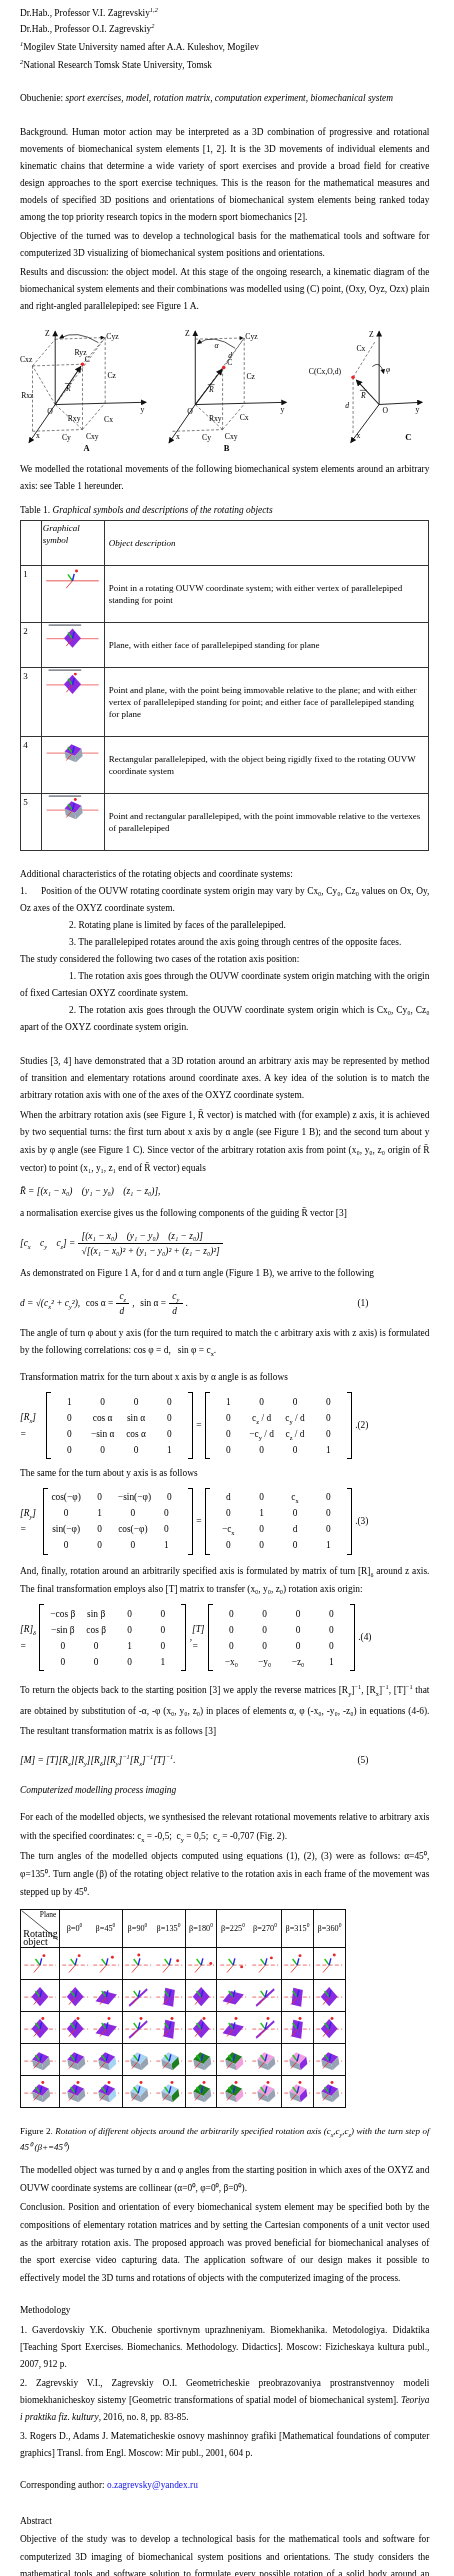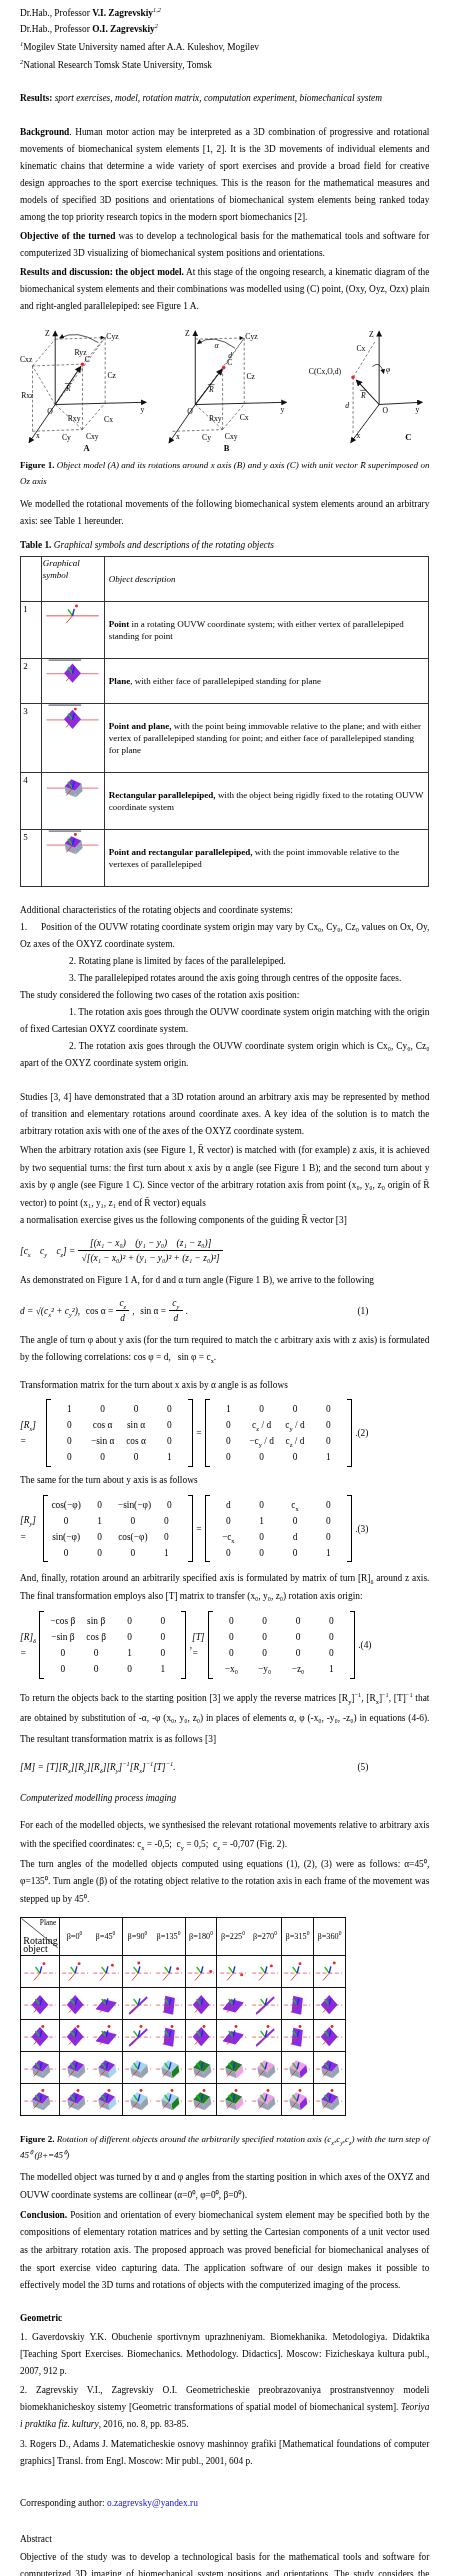--- a/index.html
+++ b/index.html
@@ -1,20 +1,20 @@
 <!DOCTYPE html>
 <html style="font-size:9px"><head>
 <meta charset="utf-8">
 <style>
   html,body{margin:0;padding:0;background:#fff;}
   .page{position:relative;width:455px;height:2576px;box-sizing:border-box;
         padding:4.5px 25.6px 0 20px;background:#fff;color:#000;
         font-family:"Liberation Serif",serif;font-size:9.4px;line-height:17px;overflow:hidden;}
   p{margin:0;text-align:justify;}
-  .b{font-weight:bold}.i{font-style:italic}
+  .b{font-weight:normal}.i{font-style:italic}
   sup{font-size:68%;line-height:0}
   sub{font-size:68%;line-height:0}
   .authline{line-height:16.5px;text-align:left}
   .affline{line-height:18px;text-align:left}
   .kw{margin-top:16.5px;line-height:17px}
   .p1{margin-top:16.5px}
   .pgap{margin-top:2.3px}
   
   .fig1{display:flex;justify-content:space-between;margin-top:6.8px;height:132px}
   .fp text{font-size:13.5px;font-family:"Liberation Serif",serif;fill:#000}
@@ -32,21 +32,21 @@
   
   .eq{display:flex;align-items:center;margin:5.7px 0;line-height:16.5px}
   .eq .gap{width:5.7px}
   .eqnum{margin-left:auto;margin-right:61px}
   .matrix{display:inline-flex;align-items:stretch;margin:0 3.4px}
   .mbl{width:4px;border:1px solid #000;border-right:0;margin-right:0.6px}
   .mbrr{width:4px;border:1px solid #000;border-left:0;margin-left:0.6px}
   .mbody{display:inline-flex;flex-direction:column;justify-content:center;padding:1.7px 1.1px}
   .mrow{display:flex}
   .mcell{min-width:30px;text-align:center;line-height:16px;padding:0 1.7px}
-  .frac{display:inline-flex;flex-direction:column;vertical-align:middle;text-align:center;margin:0 2.8px}
+  .frac{display:inline-flex;flex-direction:column;vertical-align:middle;margin:0 2.8px}
   .fnum{border-bottom:0.8px solid #000;padding:0 3.4px;line-height:14.2px}
   .fden{padding:0 3.4px;line-height:14.2px}
   .hmath{margin-top:17px;line-height:17px}
   
   #fig2{margin-top:8px}
   table.f2{border-collapse:collapse;table-layout:fixed}
   table.f2 td{border:1px solid #111;padding:0;text-align:center;vertical-align:middle;overflow:hidden}
   td.corner{position:relative;height:32px}
   .ctop{position:absolute;top:1.1px;right:2.8px;font-size:7.4px;line-height:8.5px}
   .cbot{position:absolute;bottom:1.1px;left:2.3px;font-size:10px;line-height:8px;text-align:left;width:28.4px}
@@ -60,21 +60,21 @@
 </head>
 <body>
 
 <div class="page">
 
   <p class="authline"><span>Dr.Hab., Professor </span><span class="b">V.I. Zagrevskiy</span><sup class="i">1,2</sup></p>
   <p class="authline"><span>Dr.Hab., Professor </span><span class="b">O.I. Zagrevskiy</span><sup class="i">2</sup></p>
   <p class="affline"><sup class="i">1</sup><span>Mogilev State University named after A.A. Kuleshov, Mogilev</span></p>
   <p class="affline"><sup class="i">2</sup><span>National Research Tomsk State University, Tomsk</span></p>
 
-  <p class="kw"><span class="b">Results:</span><span class="i"> sport exercises, model, rotation matrix, computation experiment, biomechanical system</span></p>
+  <p class="kw"><span class="b">Obuchenie:</span><span class="i"> sport exercises, model, rotation matrix, computation experiment, biomechanical system</span></p>
 
   <p class="p1"><span class="b">Background</span><span>. Human motor action may be interpreted as a 3D combination of progressive and rotational movements of biomechanical system elements [1, 2]. It is the 3D movements of individual elements and kinematic chains that determine a wide variety of sport exercises and provide a broad field for creative design approaches to the sport exercise techniques. This is the reason for the mathematical measures and models of specified 3D positions and orientations of biomechanical system elements being ranked today among the top priority research topics in the modern sport biomechanics [2].</span></p>
   <p class="pgap"><span class="b">Objective of the turned</span><span> was to develop a technological basis for the mathematical tools and software for computerized 3D visualizing of biomechanical system positions and orientations.</span></p>
   <p class="pgap"><span class="b">Results and discussion: the object model.</span><span> At this stage of the ongoing research, a kinematic diagram of the biomechanical system elements and their combinations was modelled using (C) point, (Oxy, Oyz, Ozx) plain and right-angled parallelepiped: see Figure 1 A.</span></p>
 
   <div class="fig1">
     <svg class="fp" width="138" height="131" viewBox="0 0 243 230" style="font-size:16.5px">
       <defs>
           <marker id="ah" viewBox="0 0 10 10" refX="8.5" refY="5" markerWidth="7" markerHeight="6.5" orient="auto-start-reverse">
             <path d="M0,0L10,5L0,10z" fill="#111"></path>
@@ -177,21 +177,20 @@
       <text x="112" y="204">x</text>
       <text x="158" y="160">O</text>
       <text x="28" y="92">C(Cx,O,d)</text>
       <text x="120" y="133" class="i">R</text>
       <text x="112" y="50">Cx</text>
       <text x="92" y="152" class="i">d</text>
       <text x="164" y="88" class="i">φ</text>
       <text x="198" y="208" class="pl">C</text>
     </svg>
   </div>
-  <p class="cap"><span class="b">Figure 1.</span><span class="i"> Object model (A) and its rotations around x axis (B) and y axis (C) with unit vector R̄ superimposed on Oz axis</span></p>
 
   <p style="margin-top:6.8px"><span>We modelled the rotational movements of the following biomechanical system elements around an arbitrary axis: see Table 1 hereunder.</span></p>
 
   <p class="t1title"><span class="b">Table 1.</span><span class="i"> Graphical symbols and descriptions of the rotating objects</span></p>
 
   <table class="t1">
     <tbody>
         <tr>
       <td class="num hd"></td>
       <td class="sym hd" style="text-align:left">Graphical symbol</td>
@@ -269,20 +268,23 @@
   <p class="ind"><span>2. Rotating plane is limited by faces of the parallelepiped.</span></p>
   <p class="ind"><span>3. The parallelepiped rotates around the axis going through centres of the opposite faces.</span></p>
   <p><span>The study considered the following two cases of the rotation axis position:</span></p>
   <p class="ind"><span>1. The rotation axis goes through the OUVW coordinate system origin matching with the origin of fixed Cartesian OXYZ coordinate system.</span></p>
   <p class="ind"><span>2. The rotation axis goes through the OUVW coordinate system origin which is Cx₀, Cy₀, Cz₀ apart of the OXYZ coordinate system origin.</span></p>
 
 
   <p style="margin-top:17px"><span>Studies [3, 4] have demonstrated that a 3D rotation around an arbitrary axis may be represented by method of transition and elementary rotations around coordinate axes. A key idea of the solution is to match the arbitrary rotation axis with one of the axes of the OXYZ coordinate system.</span></p>
   <p class="pgap" style="line-height:17.6px"><span>When the arbitrary rotation axis (see Figure 1, R̄ vector) is matched with (for example) z axis, it is achieved by two sequential turns: the first turn about x axis by α angle (see Figure 1 B); and the second turn about y axis by φ angle (see Figure 1 C). Since vector of the arbitrary rotation axis from point (x₀, y₀, z₀ origin of R̄ vector) to point (x₁, y₁, z₁ end of R̄ vector) equals</span></p>
 
+  <div class="eq">
+    <span class="i">R̄ = [(x₁ − x₀)  (y₁ − y₀)  (z₁ − z₀)],</span>
+  </div>
 
   <p><span>a normalisation exercise gives us the following components of the guiding R̄ vector [3]</span></p>
 
   <div class="eq" style="margin:6.8px 0">
     <span class="i">[c<sub>x</sub>  c<sub>y</sub>  c<sub>z</sub>] =</span>
     <span class="frac">
       <span class="fnum i">[(x₁ − x₀)  (y₁ − y₀)  (z₁ − z₀)]</span>
       <span class="fden i">√[(x₁ − x₀)² + (y₁ − y₀)² + (z₁ − z₀)²]</span>
     </span>
   </div>
@@ -1145,25 +1147,25 @@
         </tbody>
       </table>
     </div>
 
   <p class="cap" style="margin-top:15px;line-height:16px"><span class="b">Figure 2.</span><span class="i"> Rotation of different objects around the arbitrarily specified rotation axis (c<sub>x</sub>,c<sub>y</sub>,c<sub>z</sub>) with the turn step of 45⁰ (β+=45⁰)</span></p>
 
   <p style="margin-top:6.8px;line-height:17.6px"><span>The modelled object was turned by α and φ angles from the starting position in which axes of the OXYZ and OUVW coordinate systems are collinear (α=0⁰, φ=0⁰, β=0⁰).</span></p>
   <p class="pgap" style="line-height:17.6px"><span class="b">Conclusion.</span><span> Position and orientation of every biomechanical system element may be specified both by the compositions of elementary rotation matrices and by setting the Cartesian components of a unit vector used as the arbitrary rotation axis. The proposed approach was proved beneficial for biomechanical analyses of the sport exercise video capturing data. The application software of our design makes it possible to effectively model the 3D turns and rotations of objects with the computerized imaging of the process.</span></p>
 
   <div class="refs">
-    <p class="b" style="margin-top:15px"><span>Geometric</span></p>
+    <p class="b" style="margin-top:15px"><span>Methodology</span></p>
     <p><span>1. Gaverdovskiy Y.K. Obuchenie sportivnym uprazhneniyam. Biomekhanika. Metodologiya. Didaktika [Teaching Sport Exercises. Biomechanics. Methodology. Didactics]. Moscow: Fizicheskaya kultura publ., 2007, 912 p.</span></p>
     <p><span>2. Zagrevskiy V.I., Zagrevskiy O.I. Geometricheskie preobrazovaniya prostranstvennoy modeli biomekhanicheskoy sistemy [Geometric transformations of spatial model of biomechanical system]. </span><span class="i">Teoriya i praktika fiz. kultury</span><span>, 2016, no. 8, pp. 83-85.</span></p>
     <p><span>3. Rogers D., Adams J. Matematicheskie osnovy mashinnoy grafiki [Mathematical foundations of computer graphics] Transl. from Engl. Moscow: Mir publ., 2001, 604 p.</span></p>
   </div>
 
-  <p style="margin-top:25px"><span>Corresponding author: </span><a href="#" class="email">o.zagrevsky@yandex.ru</a></p>
+  <p style="margin-top:15px"><span>Corresponding author: </span><a href="#" class="email">o.zagrevsky@yandex.ru</a></p>
 
   <p style="margin-top:19px"><span>Abstract</span></p>
   <p style="margin-top:1.1px;line-height:17.3px"><span>Objective of the study was to develop a technological basis for the mathematical tools and software for computerized 3D imaging of biomechanical system positions and orientations. The study considers the mathematical tools and software solution to formulate every possible rotation of a solid body around an arbitrary rotation axis. We have developed a unique 3D visualization software to model object positions and orientations within the preset coordinates of the rotation axis. The software was designed using Visual Basic 2010 Express algorithmic language in Visual Studio 2013 integrative environment. The software is based on a matrix descriptive method applied to profile and image object positions and orientations. The position and orientation of every biomechanical system element may be preset both by the compositions of elementary rotation matrices and by the Cartesian components of a unit vector used as the arbitrary rotation axis. The proposed approach was proved beneficial for biomechanical analyses of the sport exercise video capturing data.</span></p>
 
 </div>
 
 
 </body></html>

